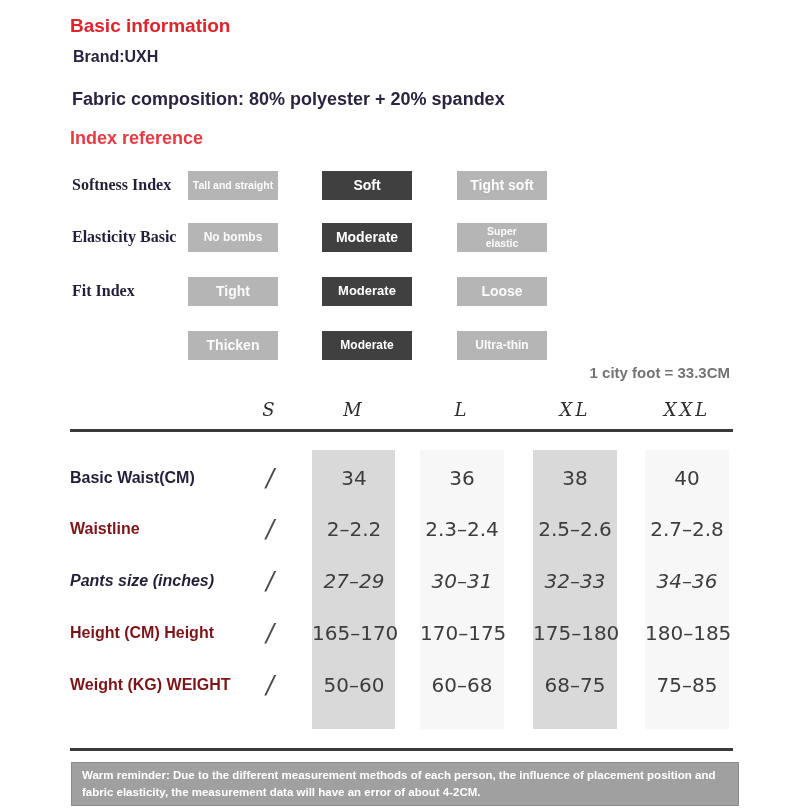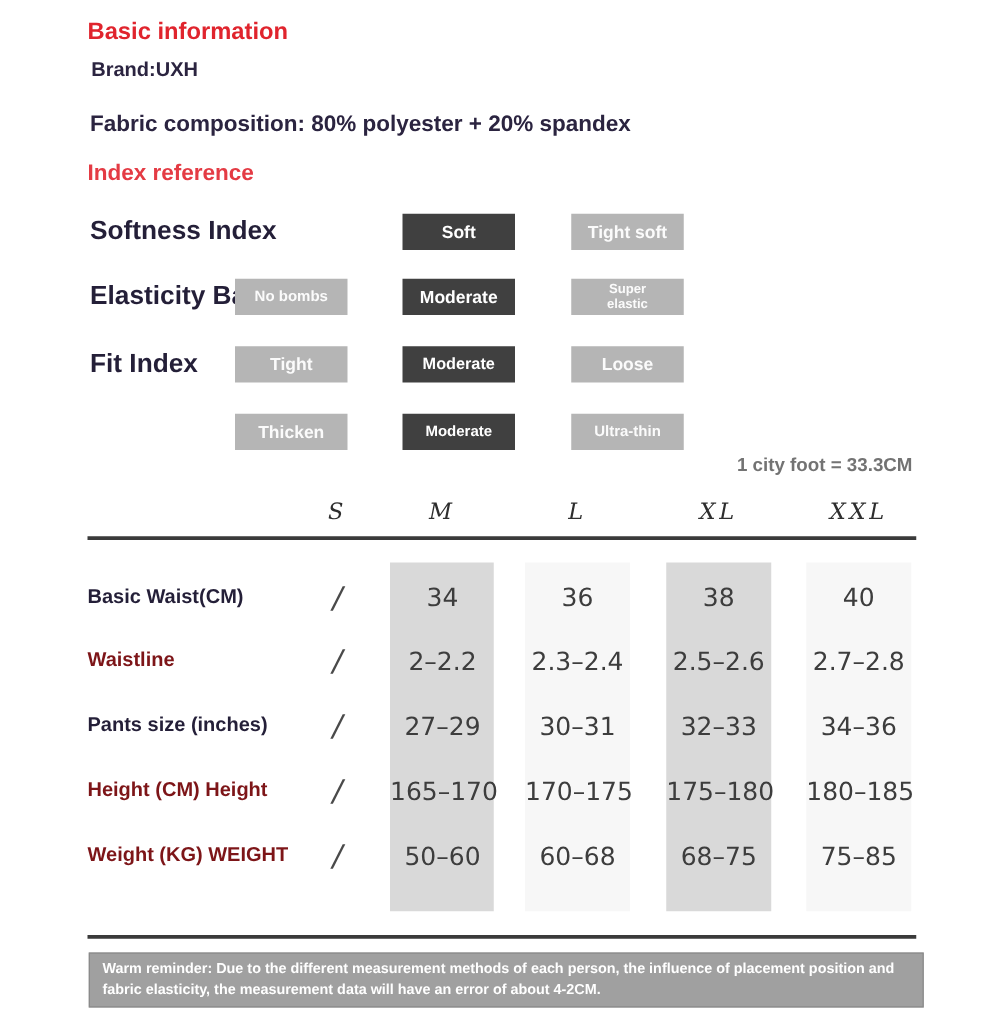--- a/index.html
+++ b/index.html
@@ -12,22 +12,22 @@
   }
   .abs{position:absolute;}
 
   
   .red-title{color:#e0242d;font-weight:bold;font-size:19px;}
   .red-title.small{font-size:18px;color:#e43b44;}
   .dark-text{color:#2b2440;font-weight:bold;}
 
   
   .idx-label{
-    left:72px;color:#241f38;font-weight:bold;font-size:21px;
-    transform:translateY(-50%);line-height:1.1;
+    left:72px;color:#241f38;font-weight:bold;font-size:16px;
+    transform:translateY(-50%);line-height:1.1;font-family:Liberation Serif, serif;
   }
   .idx-label.wrap{width:92px;}
   .badge{
     width:90px;height:29px;display:flex;align-items:center;justify-content:center;
     text-align:center;color:#ffffff;font-weight:bold;font-size:14px;line-height:1.12;
   }
   .badge.gray{background:#b5b5b5;color:rgba(255,255,255,0.95);}
   .badge.red{background:#404040;}
   .badge.two-line{font-size:10.5px;}
   .badge.sm{font-size:12px;}
@@ -61,21 +61,21 @@
   }
   .size-label.dark{color:#241f38;}
   .size-label.red{color:#7d1518;}
 
   .cell{
     width:84px;text-align:center;transform:translateY(-50%);
     font-family:"DejaVu Sans",sans-serif;font-size:20px;color:#3d3d3d;white-space:nowrap;
   }
   .cell.slash{font-size:24px;color:#4a4a4a;font-style:italic;}
   .vS{left:228px;} .vM{left:312px;} .vL{left:420px;} .vXL{left:533px;} .vXXL{left:645px;}
-  .rowA{top:478px;} .rowB{top:529px;} .rowC{top:581px;} .rowD{top:633px;} .rowE{top:685px;}
+  .rowA{top:478px;} .rowB{top:529px;} .rowC{top:581px;font-style:italic;} .rowD{top:633px;} .rowE{top:685px;}
 
   
   .bottom-line{top:748px;}
   .reminder{
     left:71px;top:762px;width:646px;
     background:#a0a0a0;border:1px solid #8a8a8a;
     color:#ffffff;font-weight:bold;font-size:11.5px;line-height:1.45;
     padding:4px 10px 5px 10px;
   }
 </style>
@@ -83,20 +83,21 @@
 <body>
 
 <div id="page">
 
   <div class="abs red-title" style="left:70px;top:15px;">Basic information</div>
   <div class="abs dark-text" style="left:73px;top:48px;font-size:16px;">Brand:UXH</div>
   <div class="abs dark-text" style="left:72px;top:89px;font-size:18px;">Fabric composition: 80% polyester + 20% spandex</div>
   <div class="abs red-title small" style="left:70px;top:128px;">Index reference</div>
 
   <div class="abs idx-label rc1">Softness Index</div>
+  <div class="abs badge gray two-line c1 r1">Tall and straight</div>
   <div class="abs badge red c2 r1">Soft</div>
   <div class="abs badge gray c3 r1">Tight soft</div>
 
   <div class="abs idx-label rc2">Elasticity Basic</div>
   <div class="abs badge gray sm c1 r2">No bombs</div>
   <div class="abs badge red c2 r2">Moderate</div>
   <div class="abs badge gray two-line c3 r2" style="padding:0 14px;box-sizing:border-box;">Super elastic</div>
 
   <div class="abs idx-label rc3">Fit Index</div>
   <div class="abs badge gray c1 r3">Tight</div>

